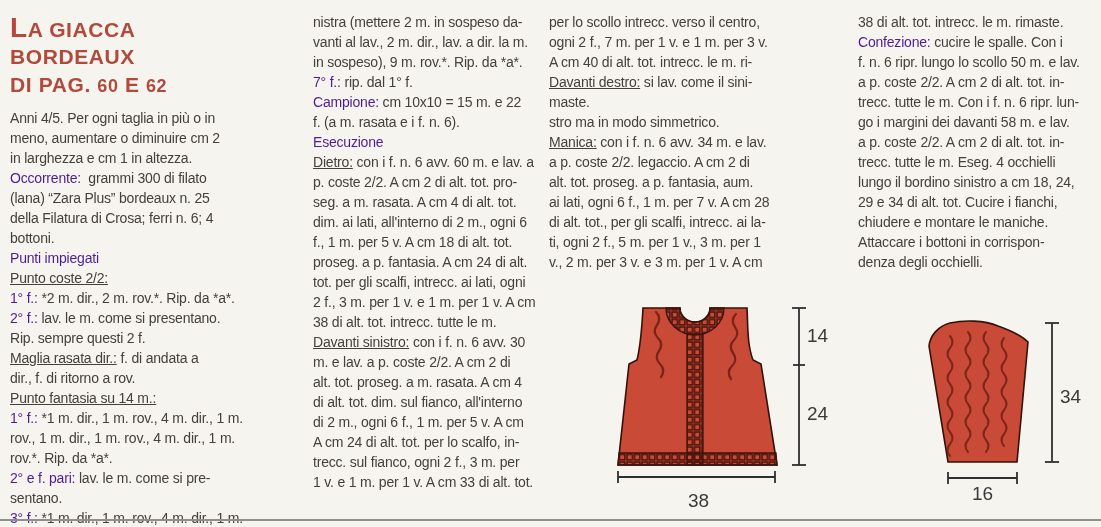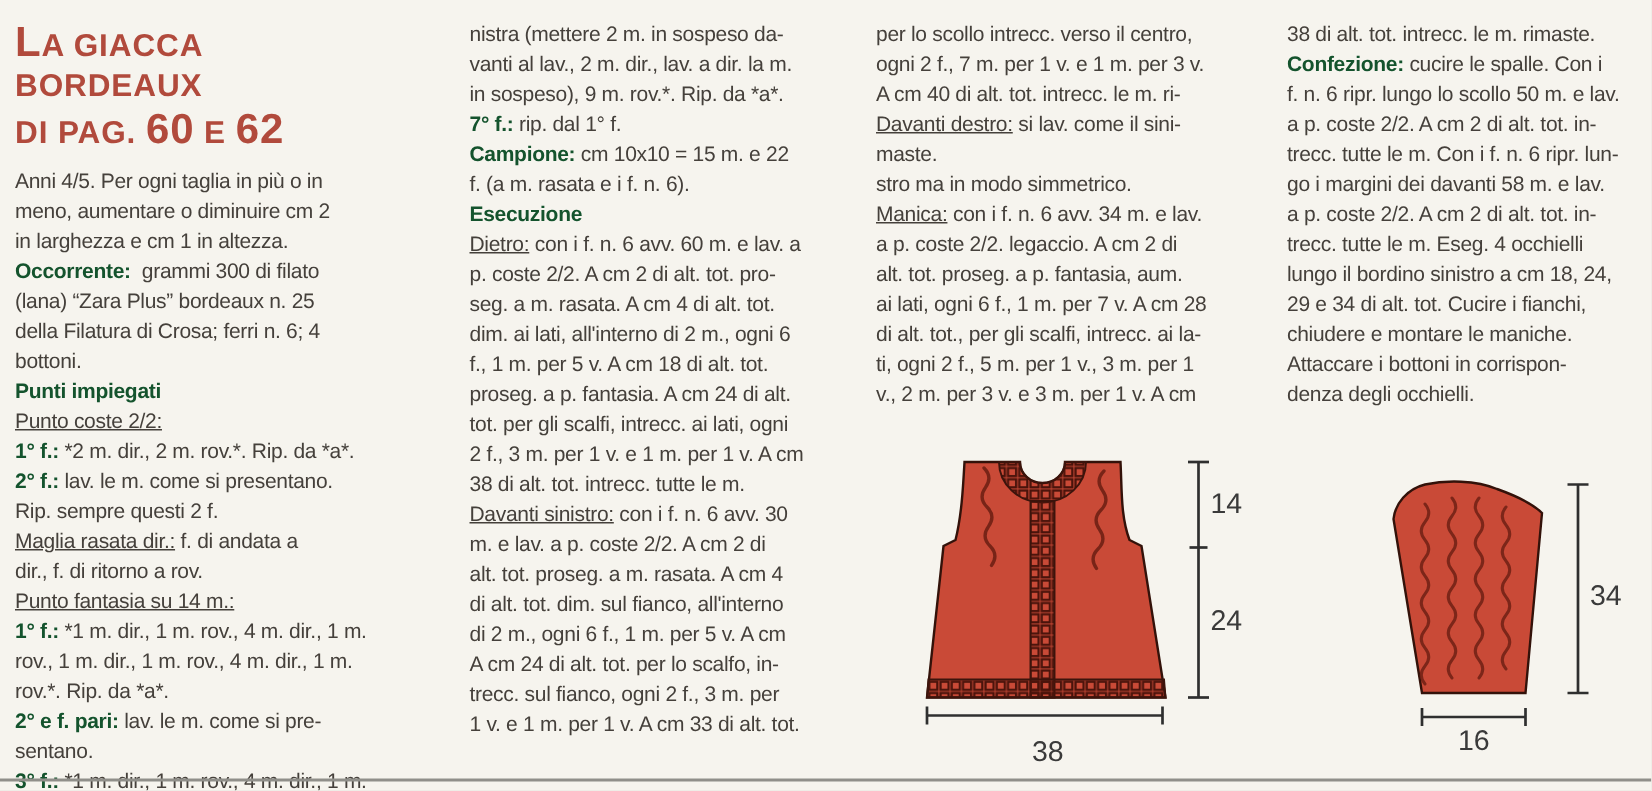--- a/index.html
+++ b/index.html
@@ -5,35 +5,35 @@
   html,body{margin:0;padding:0;background:#e9e7e1;}
   #page{
     position:relative;width:1101px;height:527px;overflow:hidden;
     background:#f6f4ee;
     font-family:"Liberation Sans",sans-serif;
     color:#45403b;
   }
   .col{position:absolute;top:12px;}
   #c1{left:10px;width:252px;top:14px;}
   #c2{left:287px;width:262px;margin-left:26px;}
-  #c3{left:584px;width:262px;}
+  #c3{left:549px;width:262px;}
   #c4{left:858px;width:270px;}
   .line{
     white-space:pre;height:20px;line-height:20px;
     font-size:14px;letter-spacing:-0.2px;
   }
-  .line .b{font-weight:bold;color:#14532d;}
+  .line .b{font-weight:normal;color:#4c1d95;}
   .line .u{text-decoration:underline;}
   .line .i{}
   .title{margin-bottom:7px;color:#b14a3c;font-weight:bold;letter-spacing:.6px;}
   .t1{font-size:21px;line-height:27px;text-transform:uppercase;}
   .t1::first-letter{font-size:28px;}
   .t2{font-size:21px;line-height:29px;}
   .t2 .sc{text-transform:uppercase;}
-  .t2 .num{font-size:28px;}
+  .t2 .num{font-size:18px;}
   #rule{position:absolute;left:0;top:519px;width:1101px;height:2px;background:#908f8a;}
   .diagram{position:absolute;}
   #front-svg{left:596px;top:296px;}
   #sleeve-svg{left:900px;top:312px;}
   svg text{font-family:"Liberation Sans",sans-serif;font-size:19px;fill:#3a3a3a;}
 </style>
 </head>
 <body>
 
 <div id="page">

